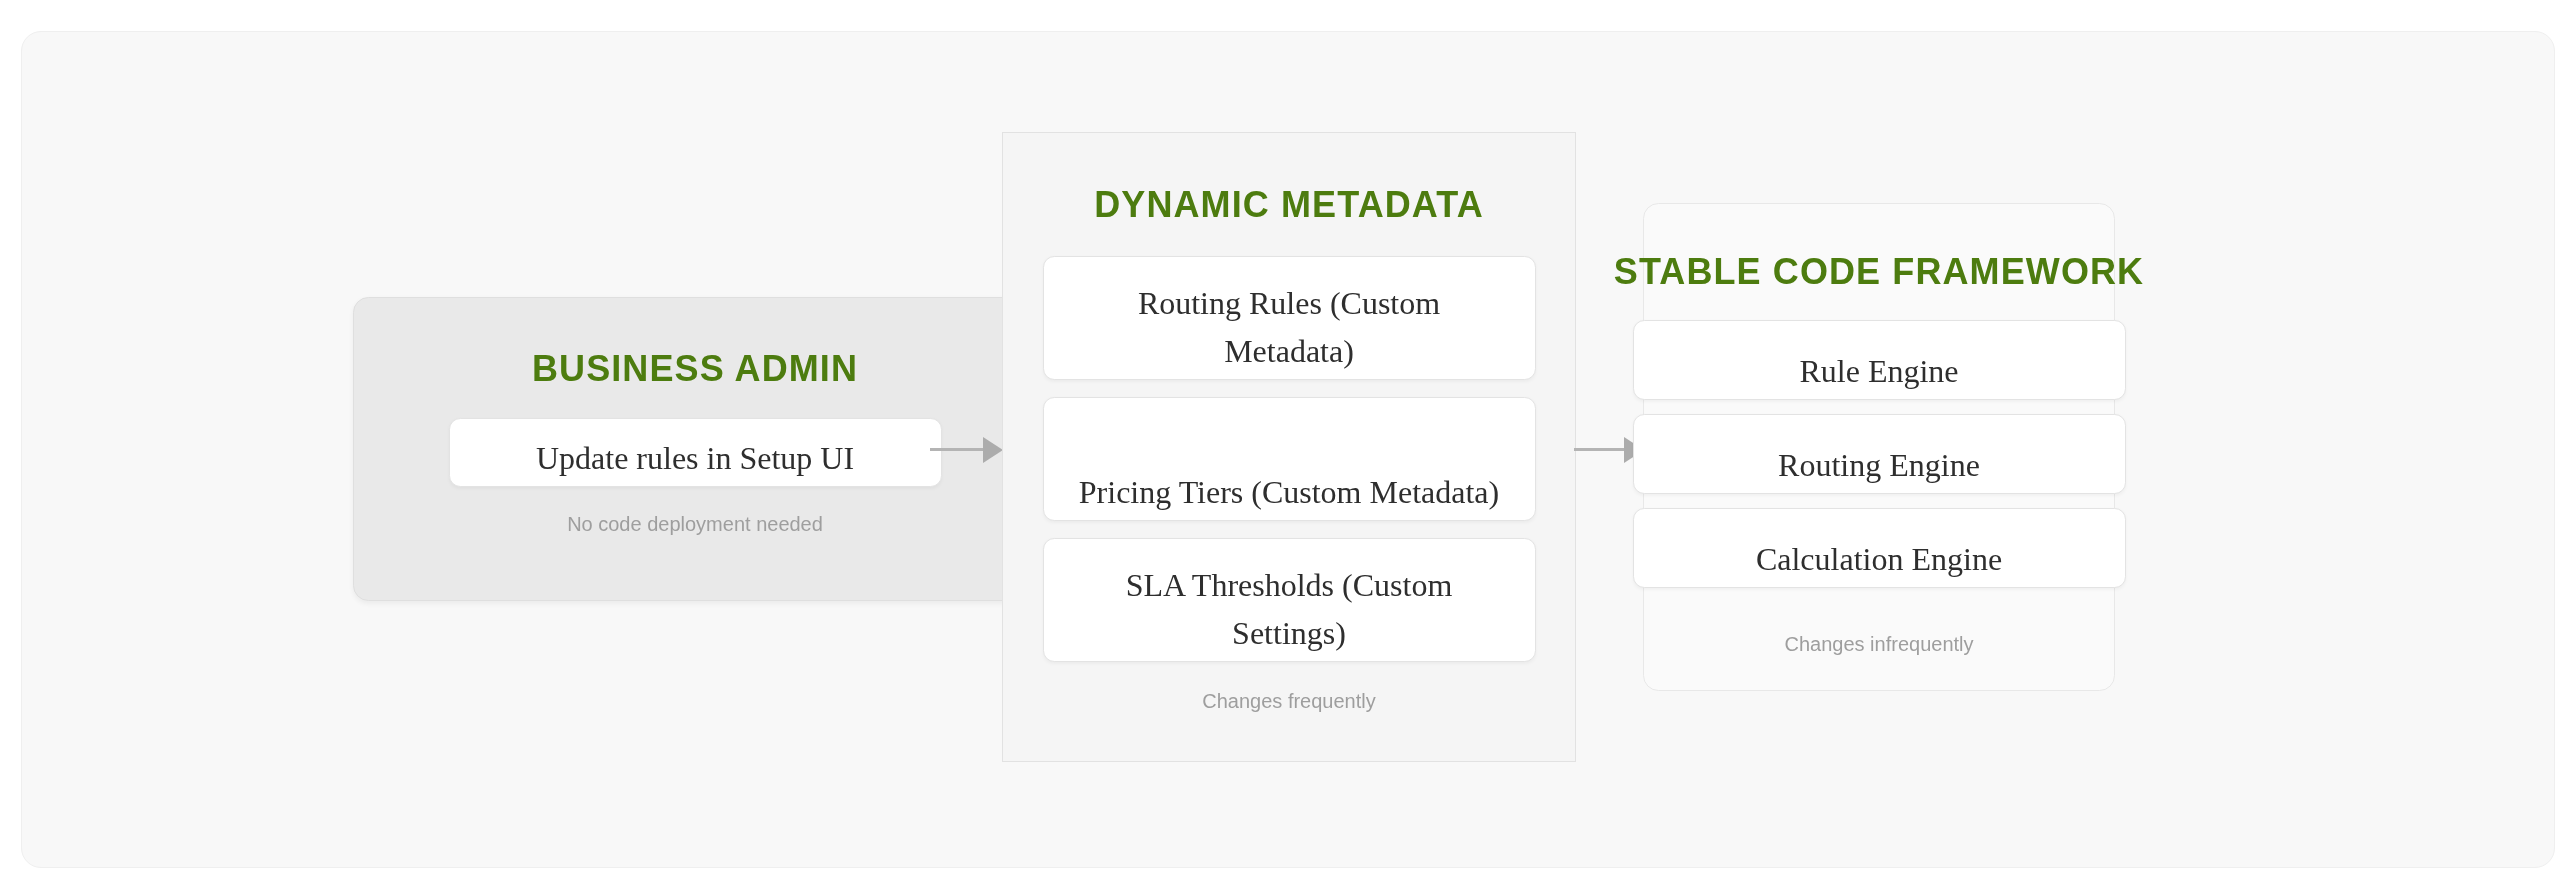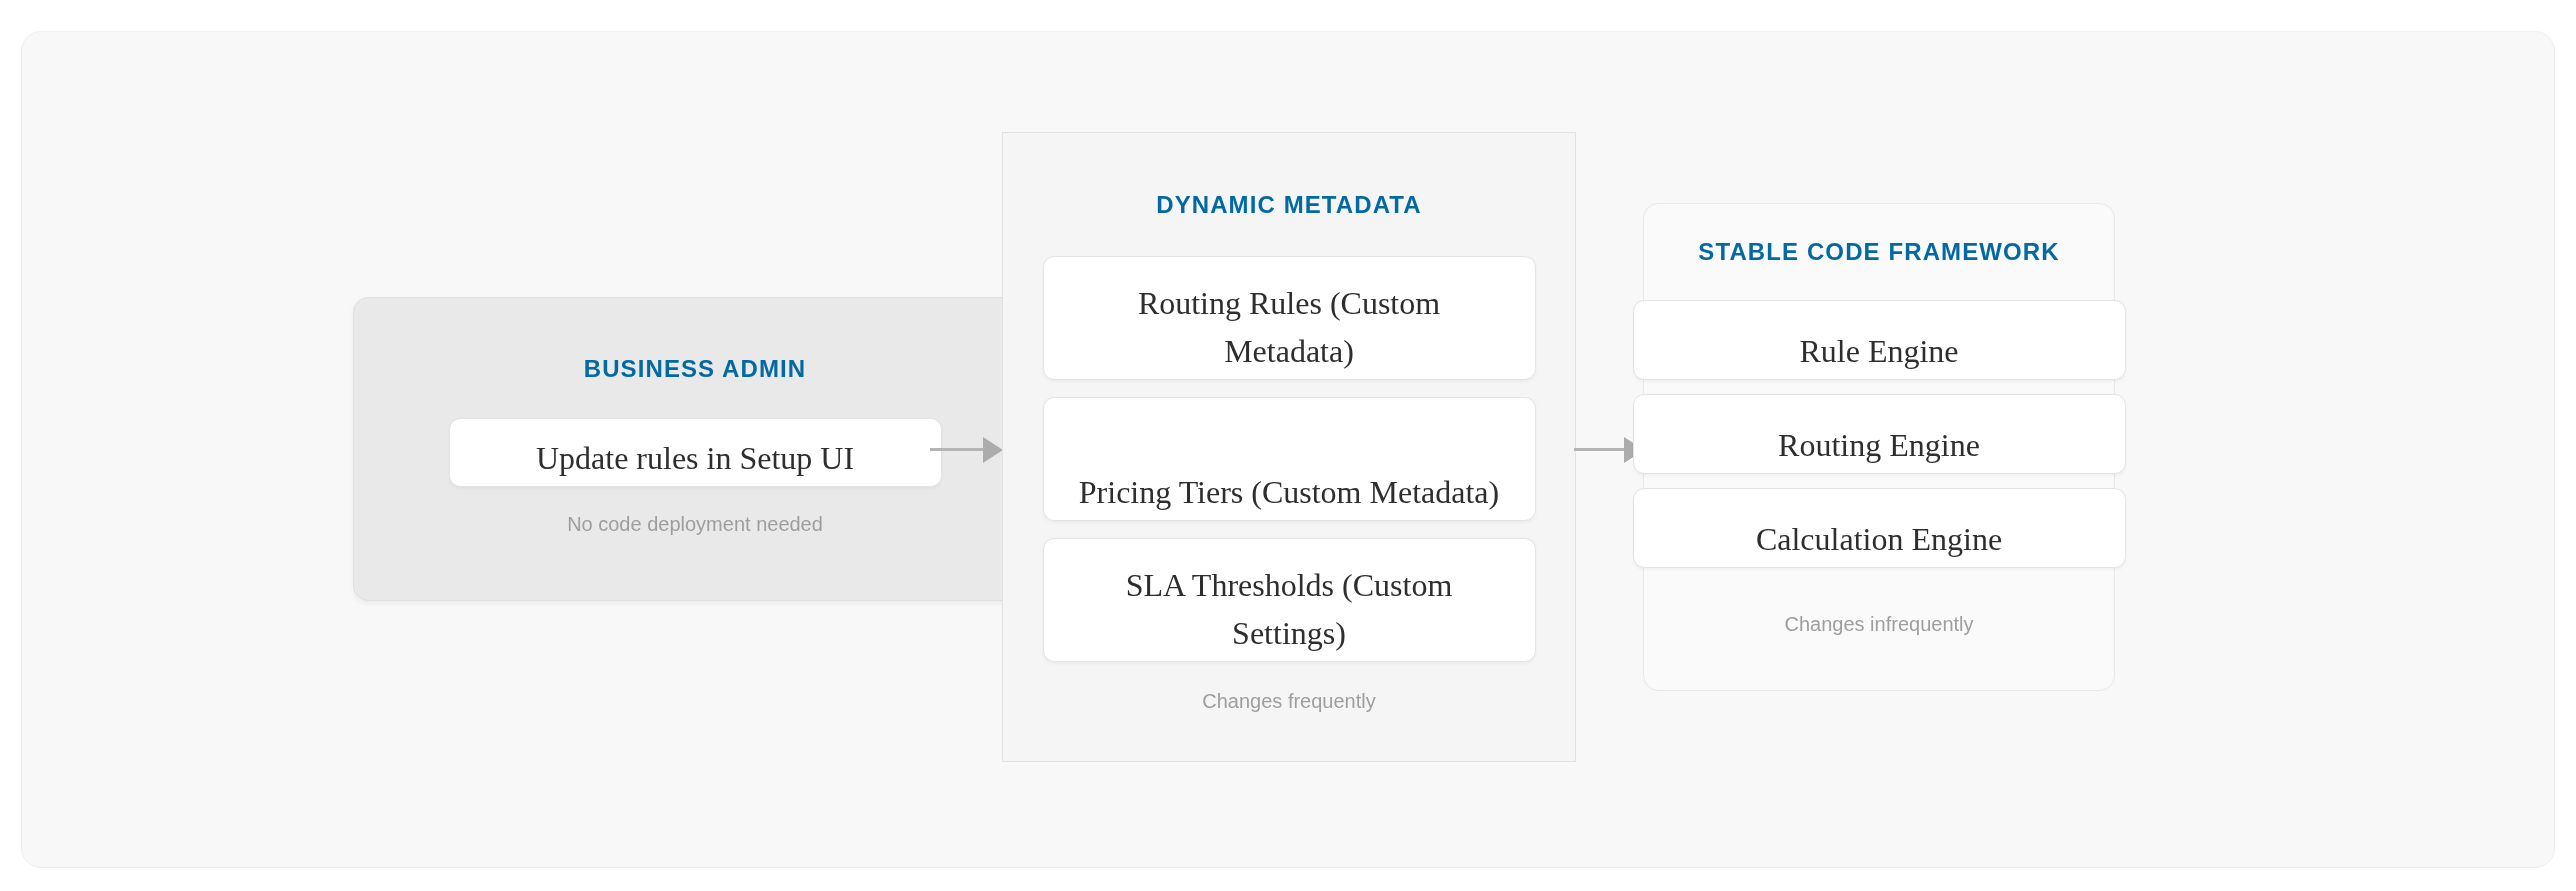--- a/index.html
+++ b/index.html
@@ -29,24 +29,24 @@
     box-sizing: border-box;
   }
   .box {
     position: absolute;
     display: flex;
     flex-direction: column;
     align-items: center;
     box-sizing: border-box;
   }
   .box-title {
-    font-size: 24px;
+    font-size: 36px;
     font-weight: bold;
     letter-spacing: 1.1px;
-    color: #0369a1;
+    color: #4d7c0f;
     white-space: nowrap;
     line-height: 34px;
   }
   .node {
     background: #ffffff;
     border: 1.4px solid #e3e3e3;
     border-radius: 11.3px;
     width: 493px;
     box-sizing: border-box;
     display: flex;
@@ -97,21 +97,21 @@
   .box-metadata .note { margin-top: 23px; }
   
   .box-framework {
     left: 1621px;
     top: 171px;
     width: 472px;
     height: 488px;
     background: #fafafa;
     border: 1.4px solid #e8e8e8;
     border-radius: 15.5px;
-    padding-top: 31px;
+    padding-top: 51px;
   }
   .box-framework .box-title { margin-bottom: 31px; }
   .box-framework .stack { display: flex; flex-direction: column; gap: 14px; }
   .box-framework .node { min-height: 80px; }
   .box-framework .note { margin-top: 40px; }
   
   .arrow {
     position: absolute;
     display: flex;
     align-items: center;

